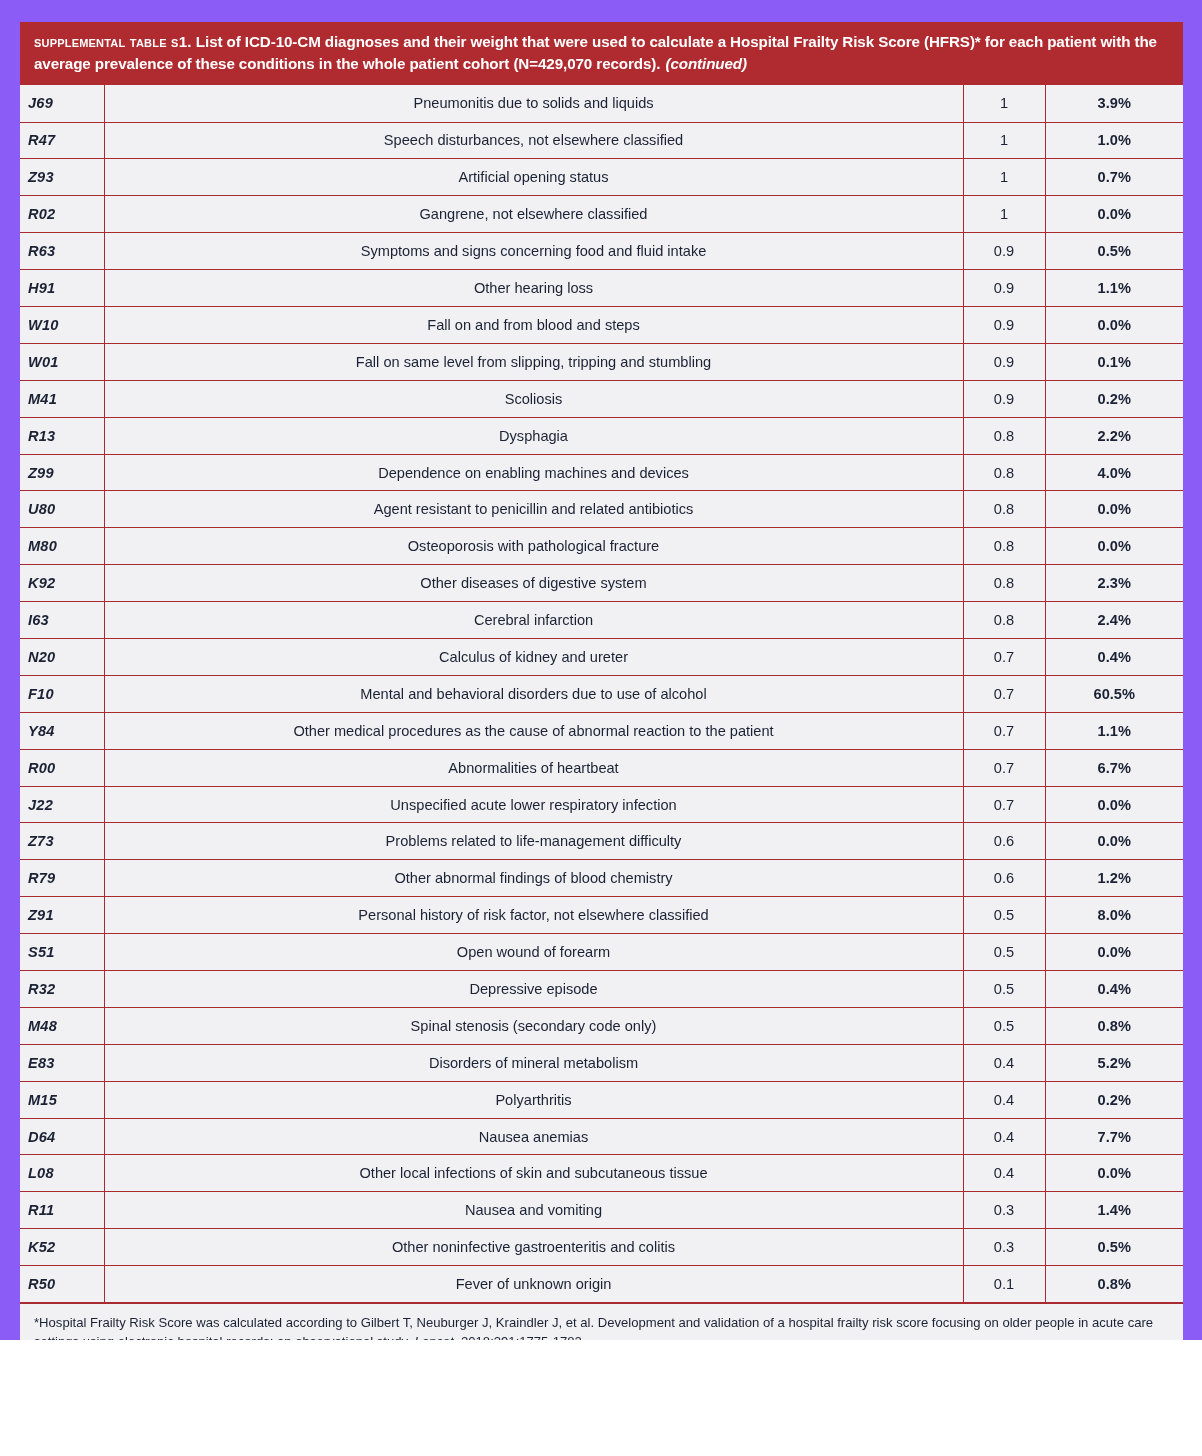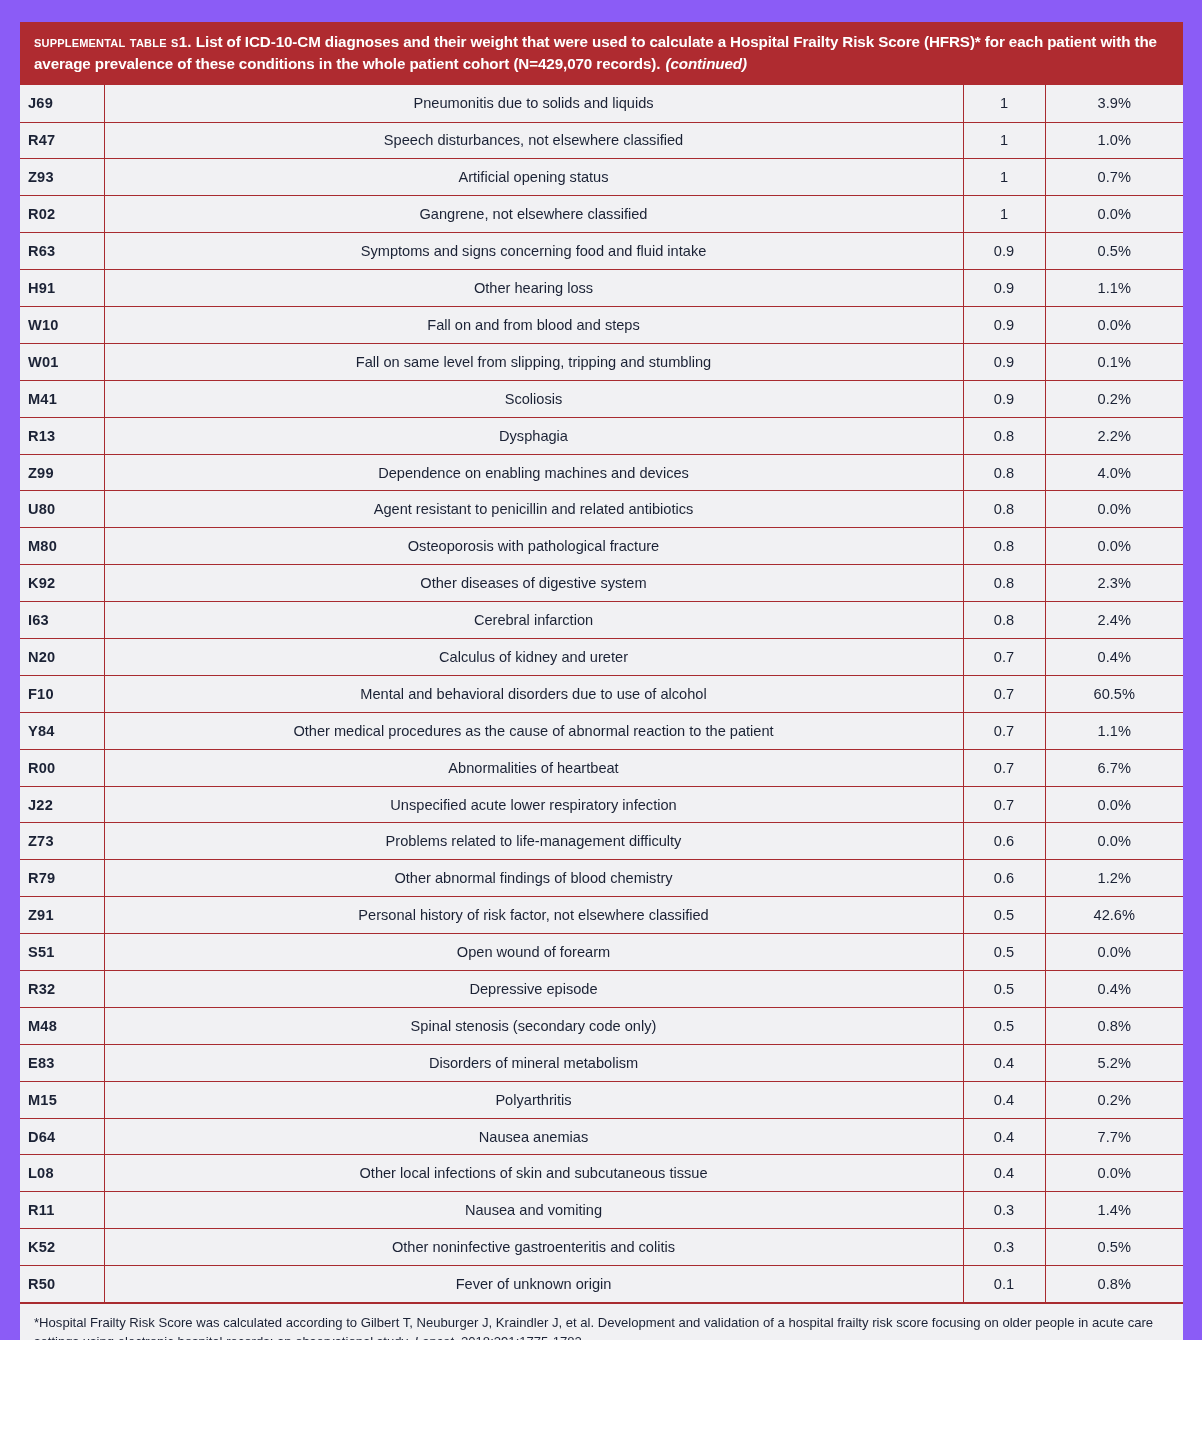--- a/index.html
+++ b/index.html
@@ -66,37 +66,38 @@
     box-sizing: border-box;
     background: #F1F1F3;
   }
   td.c-code {
     width: 84px;
     font-weight: bold;
     text-align: left;
     padding-left: 18px;
     border-right: 1.4px solid #A82B2F;
     letter-spacing: 0.2px;
+    font-style: italic;
   }
   td.c-desc {
     text-align: center;
     border-right: 1.4px solid #A82B2F;
     font-weight: normal;
     margin-top: 32px;
   }
   td.c-weight {
     width: 82px;
     text-align: center;
     border-right: 1.4px solid #A82B2F;
     font-weight: normal;
   }
   td.c-prev {
     width: 138px;
     text-align: center;
-    font-weight: normal;
+    font-weight: bold;
   }
   table.hfrs tr:last-child td {
     border-bottom: 2.2px solid #A82B2F;
   }
 
   
   .footnote {
     background: #F1F1F3;
     padding: 9px 14px 13px 14px;
     font-size: 13.1px;
@@ -250,21 +251,21 @@
           <tr>
             <td class="c-code">R79</td>
             <td class="c-desc">Other abnormal findings of blood chemistry</td>
             <td class="c-weight">0.6</td>
             <td class="c-prev">1.2%</td>
           </tr>
           <tr>
             <td class="c-code">Z91</td>
             <td class="c-desc">Personal history of risk factor, not elsewhere classified</td>
             <td class="c-weight">0.5</td>
-            <td class="c-prev">42.6%</td>
+            <td class="c-prev">8.0%</td>
           </tr>
           <tr>
             <td class="c-code">S51</td>
             <td class="c-desc">Open wound of forearm</td>
             <td class="c-weight">0.5</td>
             <td class="c-prev">0.0%</td>
           </tr>
           <tr>
             <td class="c-code">R32</td>
             <td class="c-desc">Depressive episode</td>

